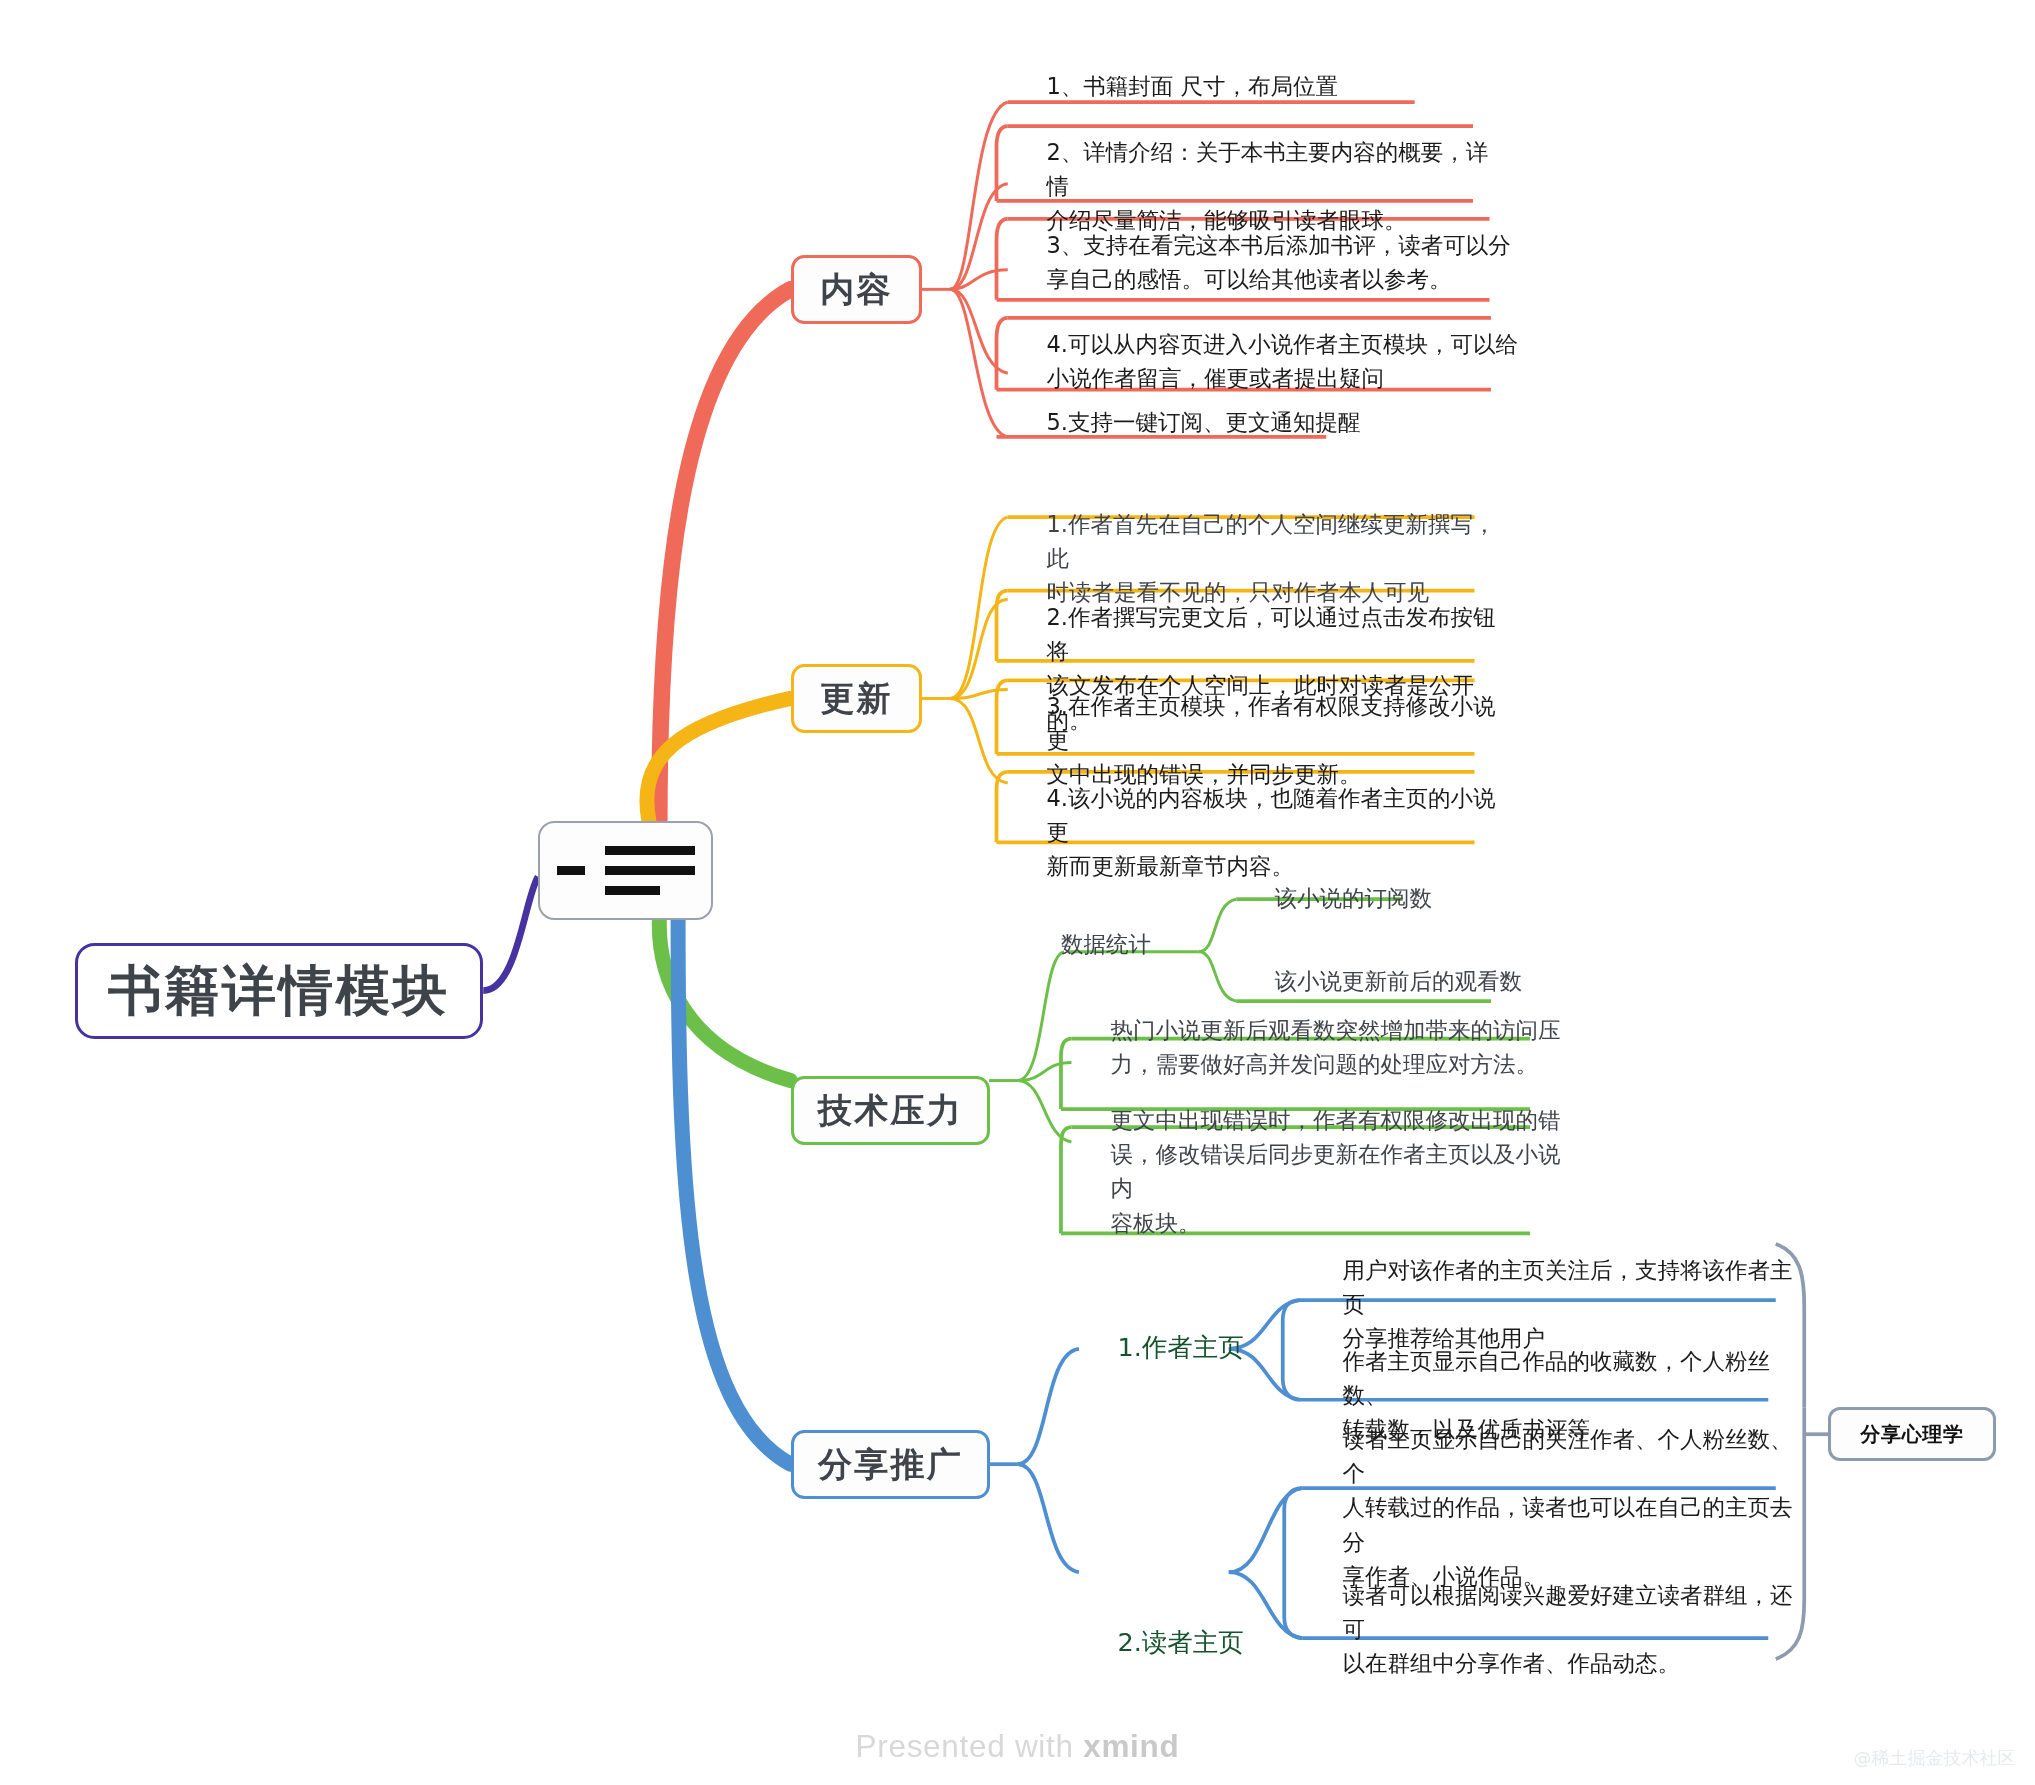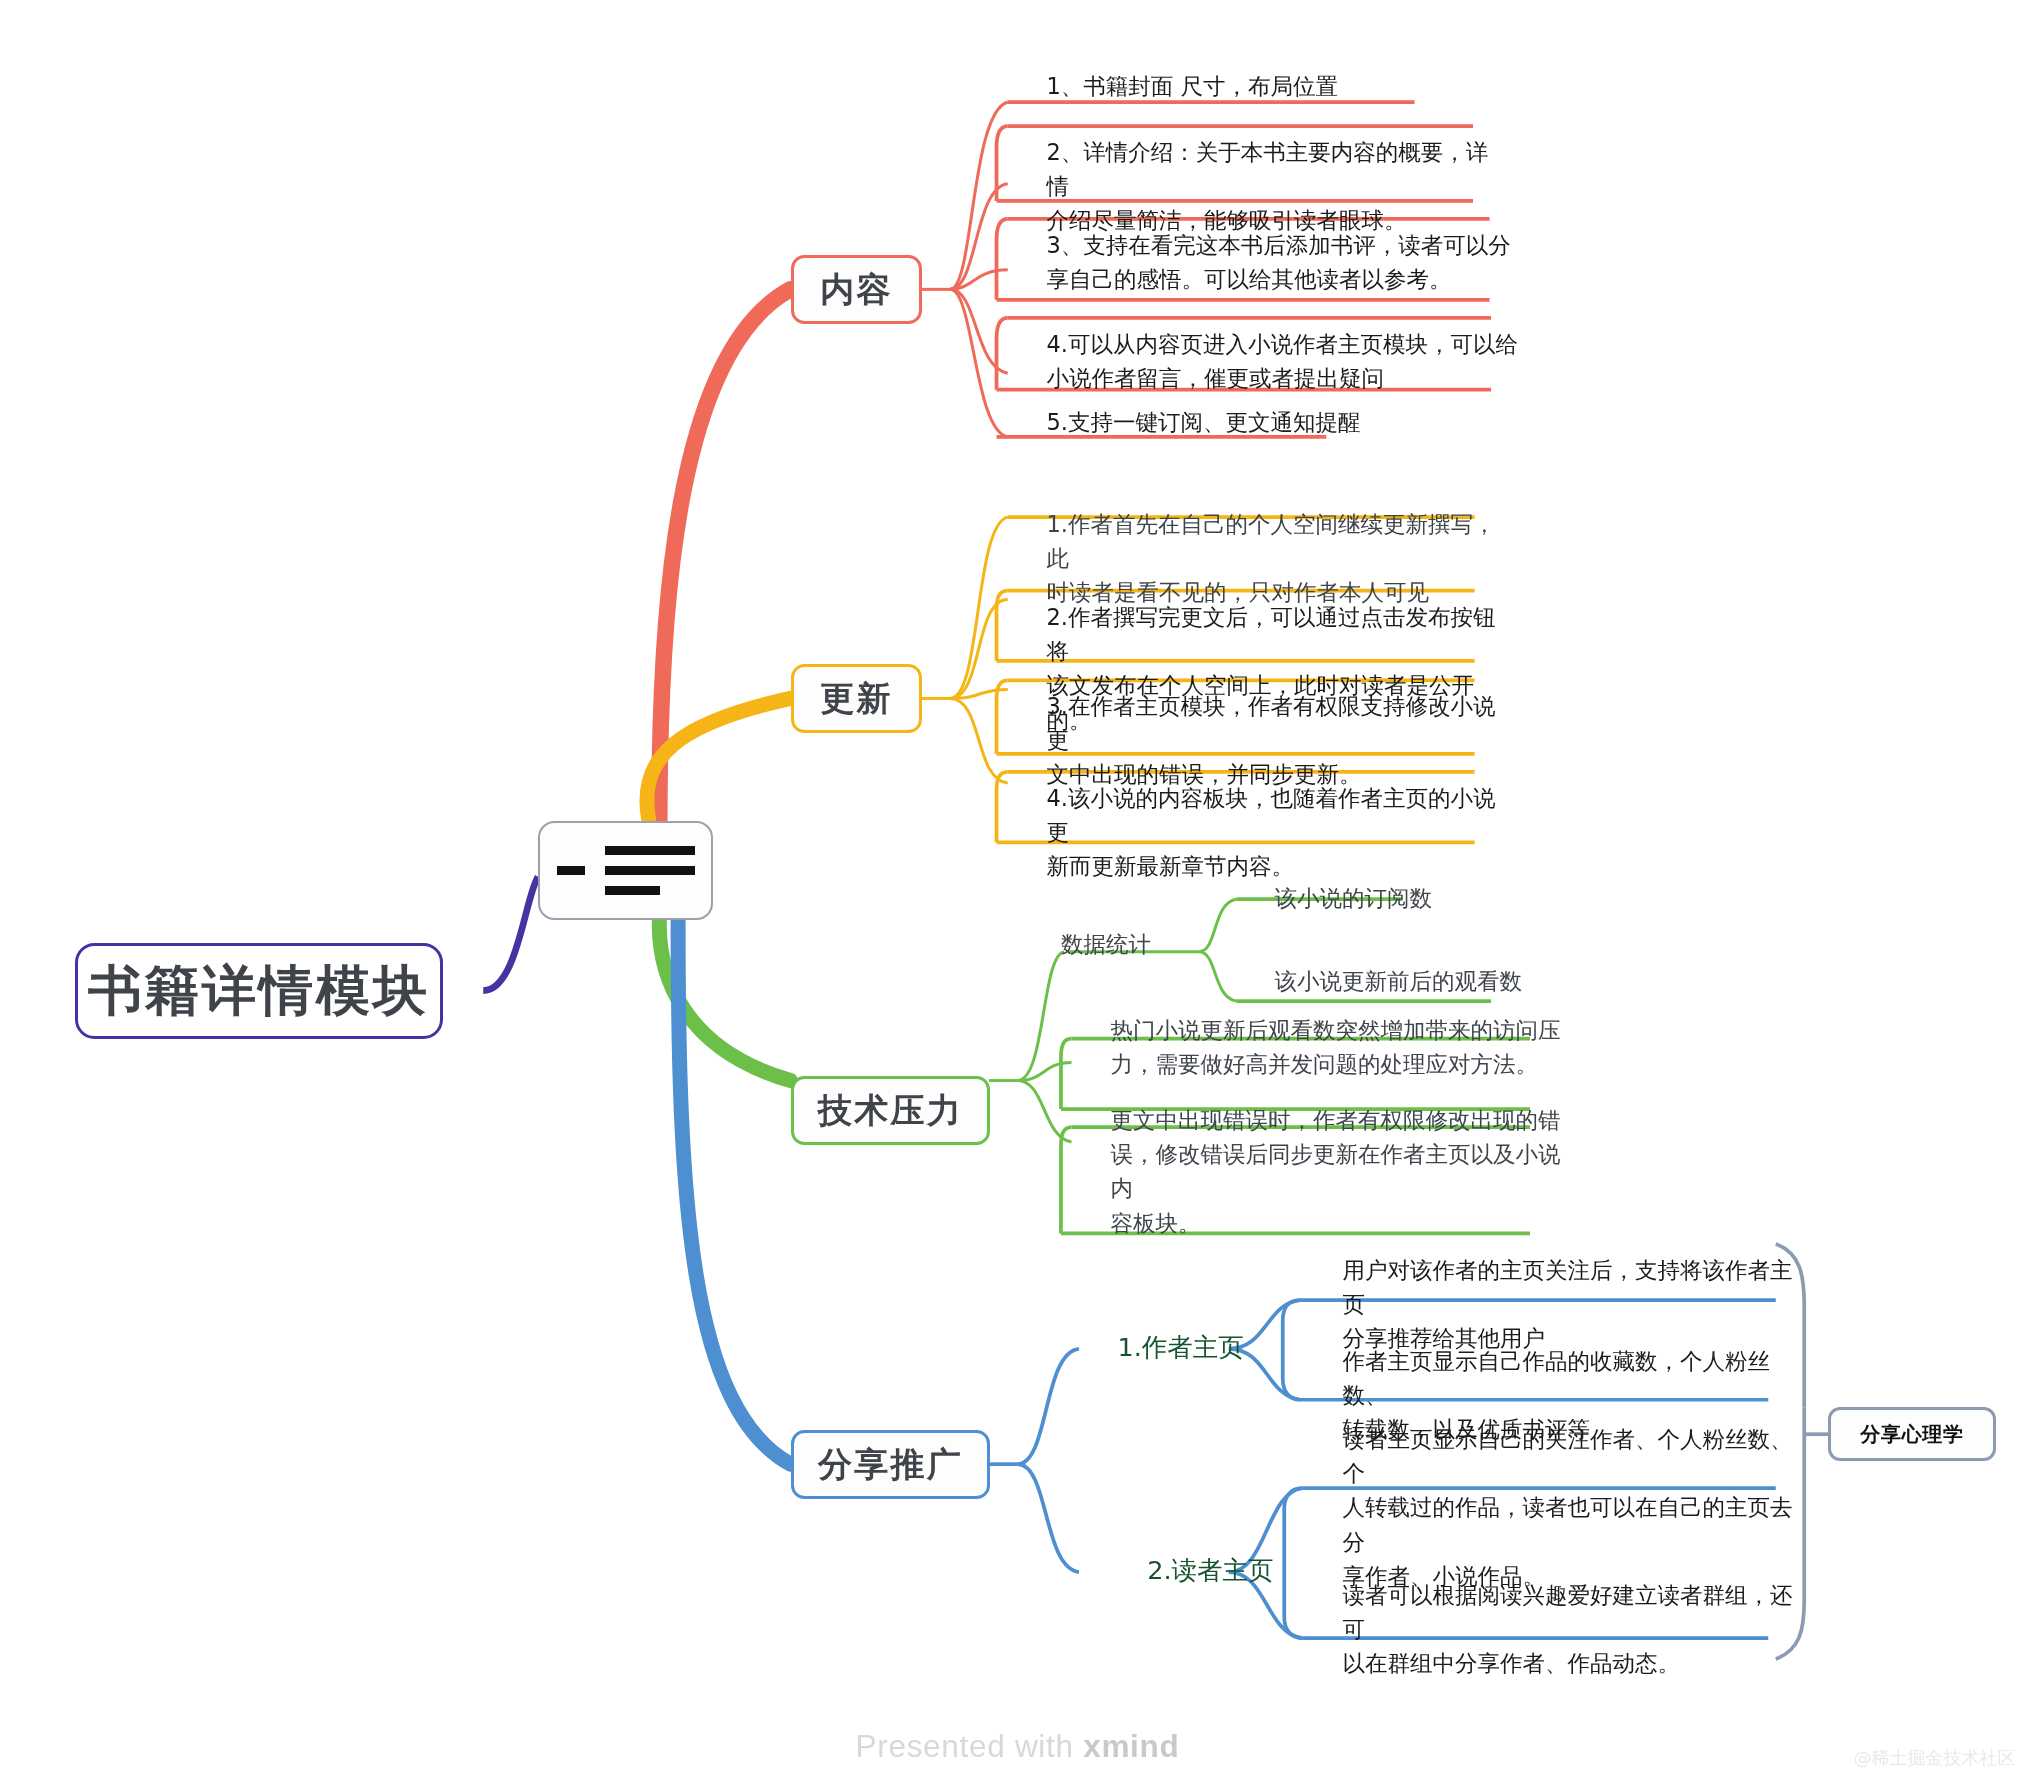--- a/index.html
+++ b/index.html
@@ -9,21 +9,21 @@
     width:2035px;height:1785px;position:relative;overflow:hidden;
   }
   #canvas{position:absolute;inset:0;width:2035px;height:1785px;}
   #edges{position:absolute;left:0;top:0;width:2035px;height:1785px;pointer-events:none;}
 
   .node{position:absolute;box-sizing:border-box;display:flex;align-items:center;}
   .node-text{display:block;}
 
   
   .root{
-    left:75px;top:943px;width:368px;height:96px;
+    left:75px;top:943px;width:408px;height:96px;
     border:3.7px solid #4632a0;border-radius:19.5px;background:#ffffff;
     justify-content:center;
   }
   .root .node-text{
     font-size:54px;font-weight:700;color:#3f434a;letter-spacing:3px;
     font-family:"DejaVu Sans","Liberation Sans",sans-serif;
   }
 
   
   .hub{
@@ -244,21 +244,21 @@
 容板块。</div>
 
   <div class="node branch b-share">
     <span class="node-text">分享推广</span>
   </div>
   <div class="leaf bold" style="left:1079px;top:1325px;width:165px;">1.作者主页</div>
   <div class="leaf" style="left:1304px;top:1250px;width:472px;">用户对该作者的主页关注后，支持将该作者主页
 分享推荐给其他用户</div>
   <div class="leaf" style="left:1304px;top:1341px;width:472px;">作者主页显示自己作品的收藏数，个人粉丝数、
 转载数，以及优质书评等</div>
-  <div class="leaf bold" style="left:1079px;top:1548px;width:165px;text-align:right;">2.读者主页</div>
+  <div class="leaf bold" style="left:1079px;top:1620px;width:165px;">2.读者主页</div>
   <div class="leaf" style="left:1304px;top:1419px;width:472px;">读者主页显示自己的关注作者、个人粉丝数、个
 人转载过的作品，读者也可以在自己的主页去分
 享作者、小说作品。</div>
   <div class="leaf" style="left:1304px;top:1575px;width:472px;">读者可以根据阅读兴趣爱好建立读者群组，还可
 以在群组中分享作者、作品动态。</div>
 
   <div class="node summary-box">
     <span class="node-text">分享心理学</span>
   </div>
 

